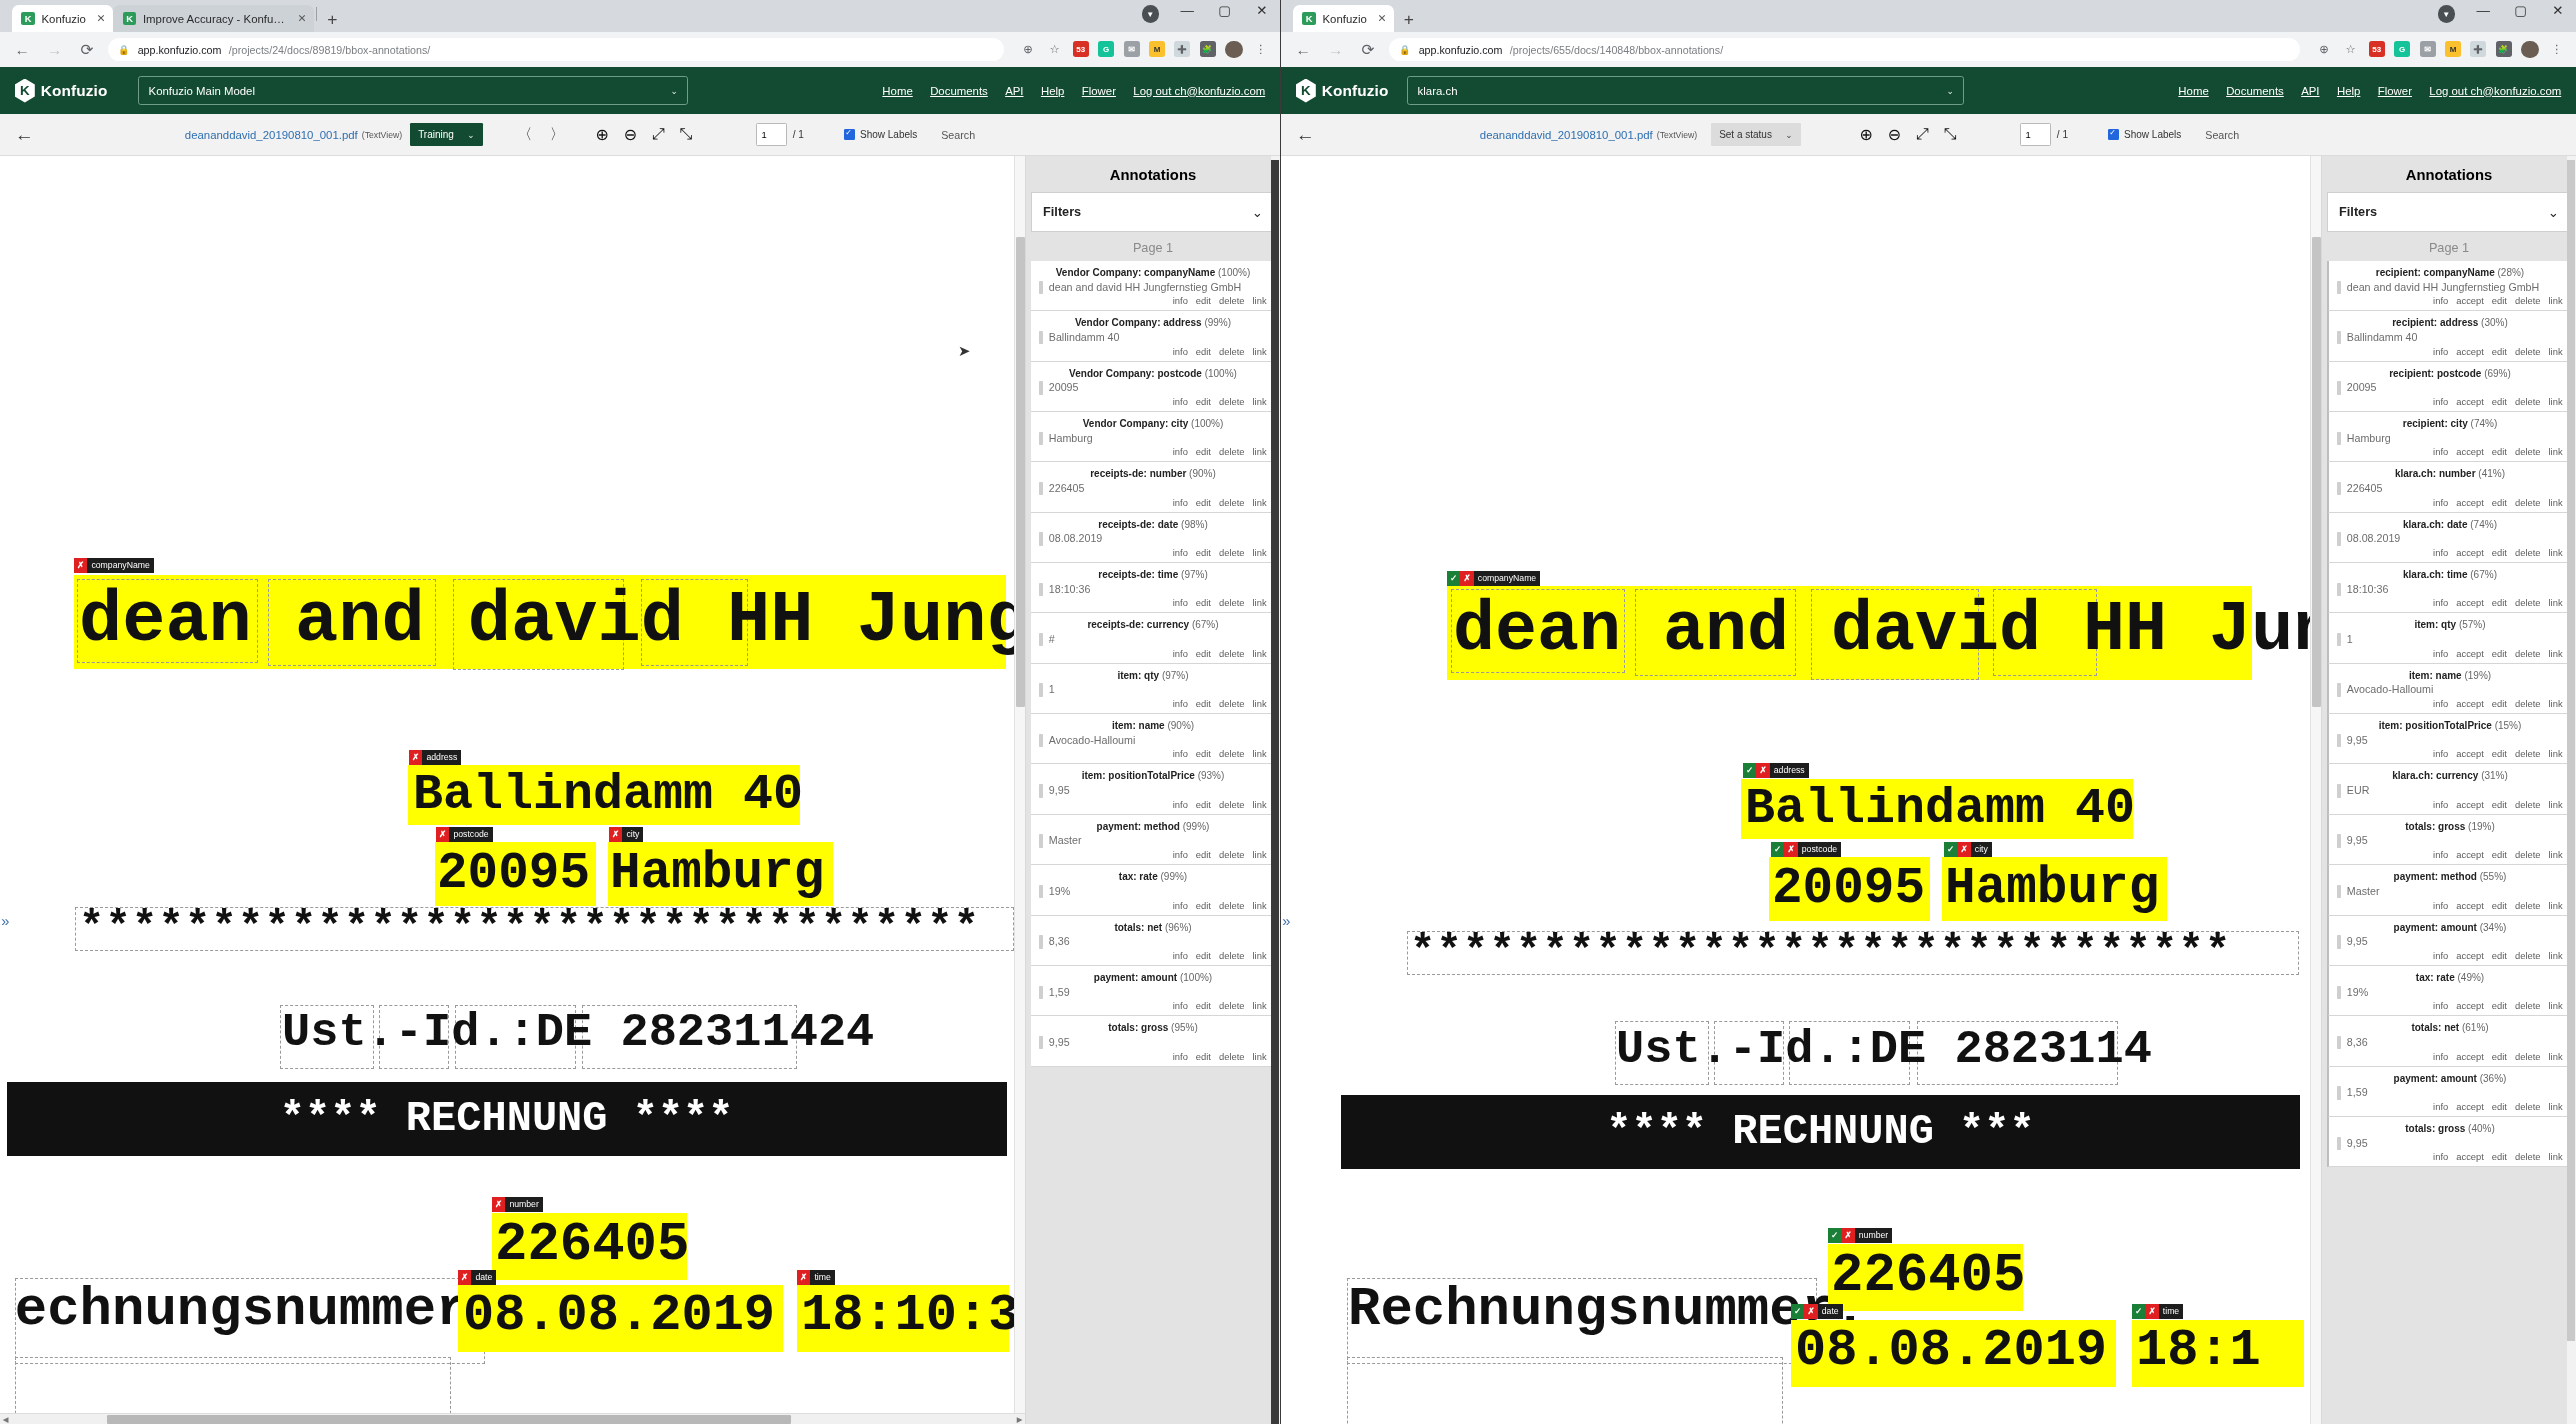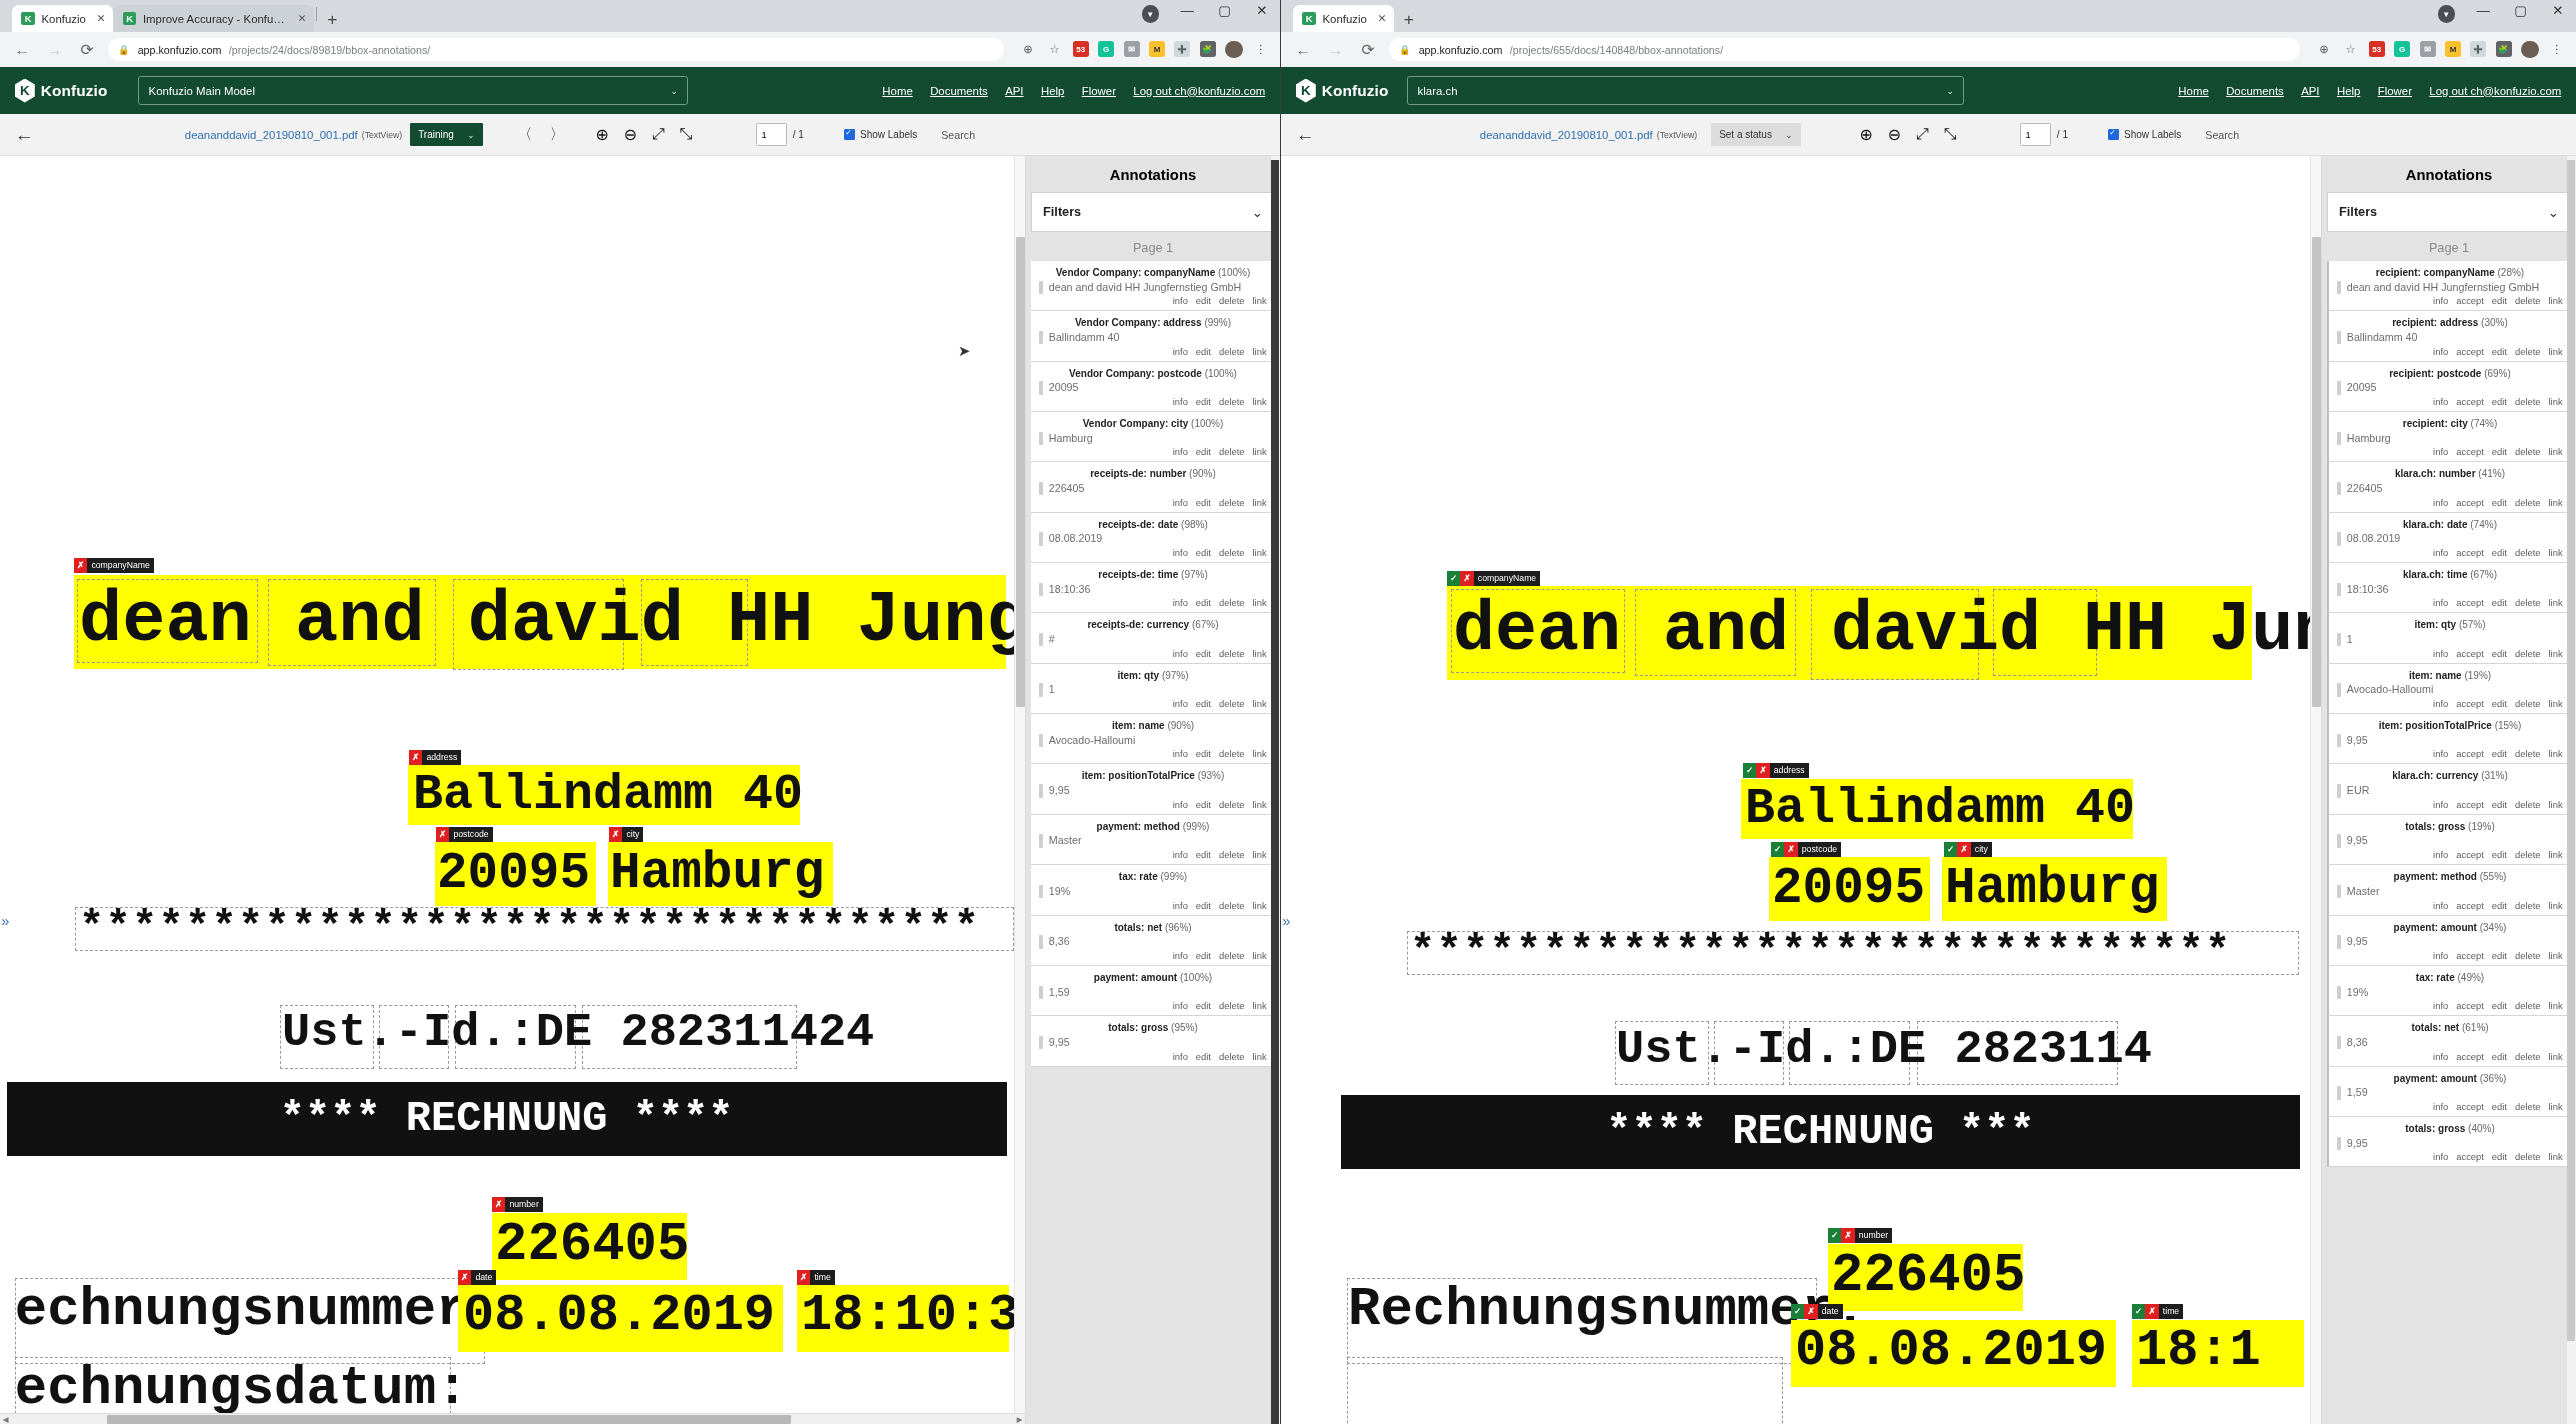--- a/index.html
+++ b/index.html
@@ -342,21 +342,20 @@
           <div class="bb" style="left:14.8px; top:1122px; width:470px; height:86px;"></div>
           <div class="txt" style="left:14.8px; top:1127px; font-size:54px;">echnungsnummer:</div>
           <div class="tag" style="left:492px; top:1041px;">
             <span class="no">✗</span>
             <span class="nm">number</span>
           </div>
           <div class="hl" style="left:492px; top:1057px; width:195px; height:67px;"></div>
           <div class="txt" style="left:495px; top:1062px; font-size:54px;">226405</div>
 
           <div class="bb" style="left:14.8px; top:1201px; width:436px; height:86px;"></div>
-          <div class="txt" style="left:14.8px; top:1206px; font-size:54px;">echnungsdatum:</div>
           <div class="tag" style="left:458px; top:1114px;">
             <span class="no">✗</span>
             <span class="nm">date</span>
           </div>
           <div class="hl" style="left:458px; top:1129px; width:325px; height:67px;"></div>
           <div class="txt" style="left:463px; top:1134px; font-size:52px;">08.08.2019</div>
 
           <div class="tag" style="left:797px; top:1114px;">
             <span class="no">✗</span>
             <span class="nm">time</span>

